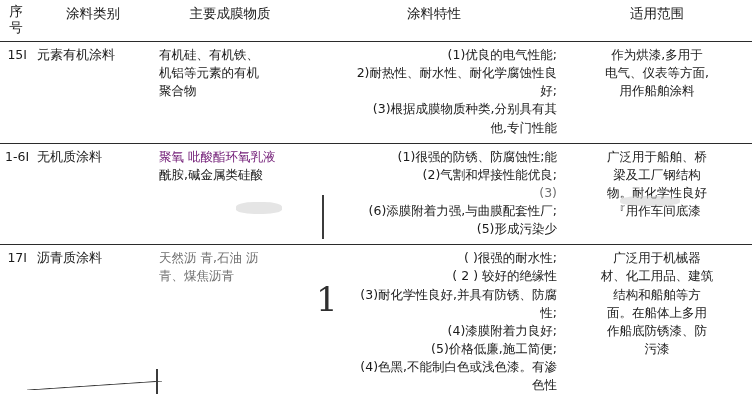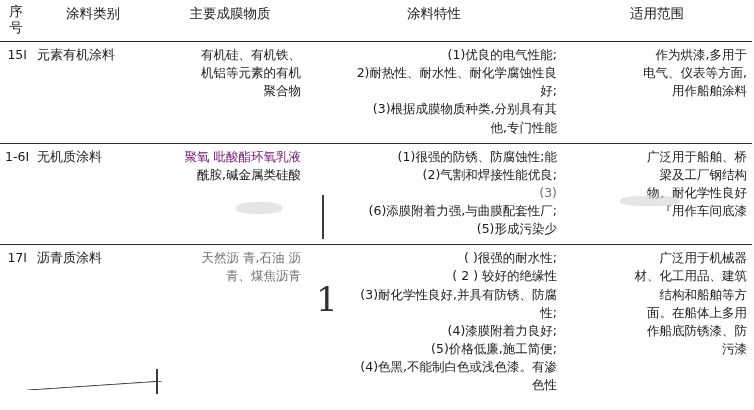--- a/index.html
+++ b/index.html
@@ -67,26 +67,26 @@
   }
   .row-mid td {
     vertical-align: middle;
   }
   .feat {
     text-align: right;
     font-size: 12.5px;
     line-height: 1.5;
   }
   .scope {
-    text-align: right;
+    text-align: center;
     font-size: 12.5px;
     line-height: 1.55;
   }
   .binder {
-    text-align: right;
+    text-align: left;
     font-size: 12.5px;
     line-height: 1.5;
   }
   .line {
     display: block;
   }
   
   .faint {
     color: #6f6f6f;
   }

